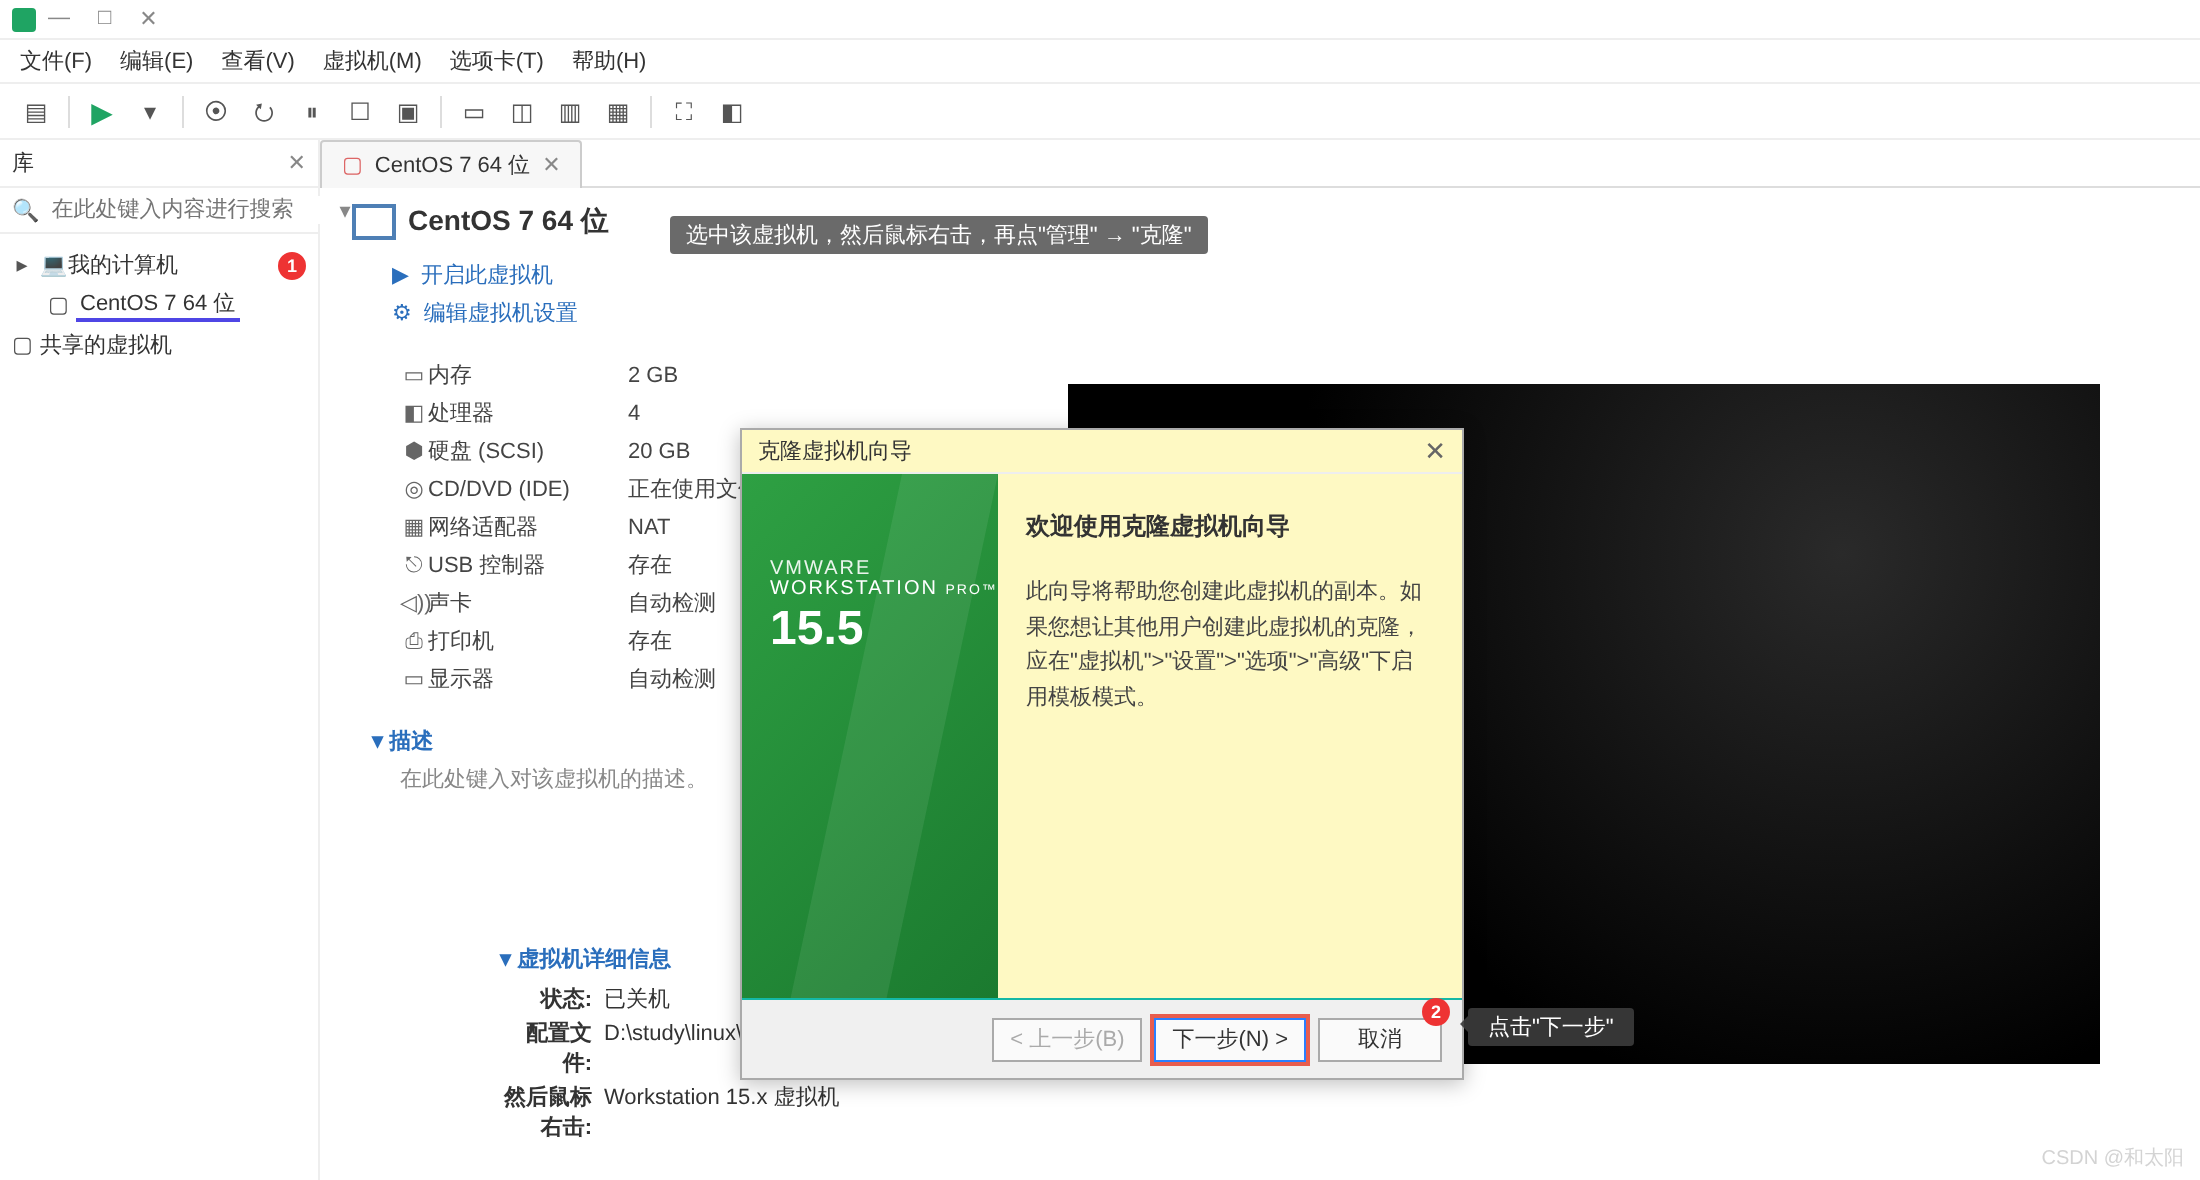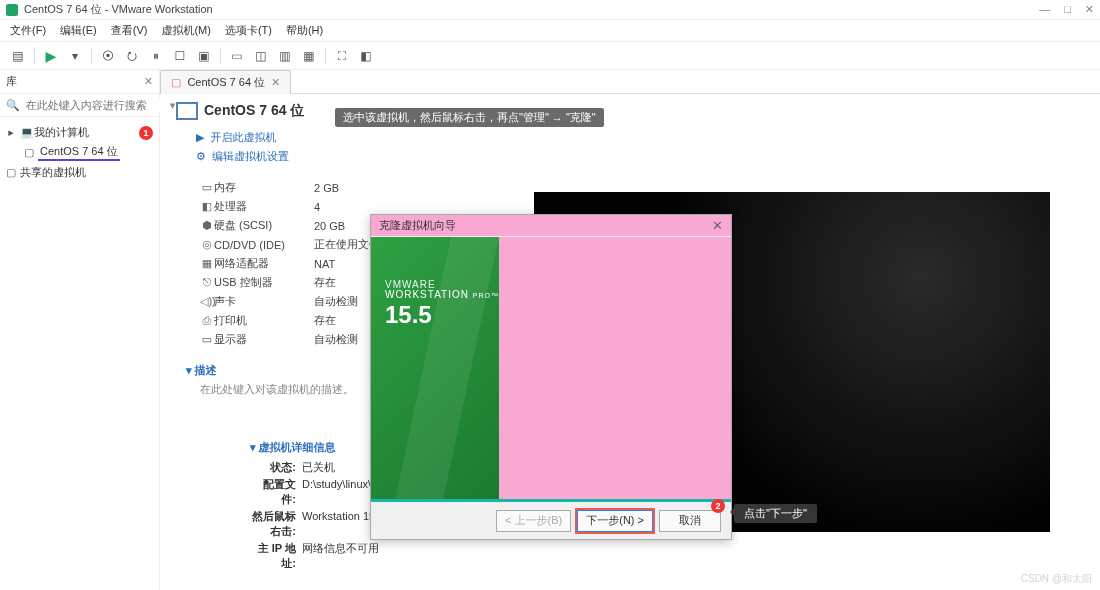--- a/index.html
+++ b/index.html
@@ -60,51 +60,50 @@
   .desc-section .desc-text { margin-left: 24px; color: #888; font-size: 11px; }
 
   
   .vm-details { position: absolute; left: 250px; bottom: 18px; font-size: 11px; }
   .vm-details .hd { color: #2a6ebc; font-weight: bold; margin-bottom: 4px; }
   .vm-details .hd::before { content: "▾ "; }
   .vm-details .row { display: flex; padding: 1px 0; }
   .vm-details .lbl { width: 52px; font-weight: bold; text-align: right; padding-right: 6px; }
 
   
-  .wizard { position: absolute; left: 370px; top: 144px; width: 362px; height: 326px; background: #f9a8d4; border: 1px solid #aaa; box-shadow: 0 2px 10px rgba(0,0,0,0.25); z-index: 50; }
+  .wizard { position: absolute; left: 370px; top: 144px; width: 362px; height: 326px; background: #fef9c3; border: 1px solid #aaa; box-shadow: 0 2px 10px rgba(0,0,0,0.25); z-index: 50; }
   .wiz-title { height: 22px; display: flex; align-items: center; padding: 0 8px; font-size: 11px; border-bottom: 1px solid #eee; }
   .wiz-title .close { margin-left: auto; color: #666; font-size: 13px; }
   .wiz-body { display: flex; height: calc(100% - 22px - 40px); }
   .wiz-side { width: 128px; background: linear-gradient(135deg, #2ea043, #1b7a2f); position: relative; color: #fff; }
   .wiz-side .brand { position: absolute; top: 42px; left: 14px; font-size: 10px; letter-spacing: 1px; opacity: 0.9; }
   .wiz-side .brand2 { position: absolute; top: 52px; left: 14px; font-size: 10px; letter-spacing: 1px; }
   .wiz-side .ver { position: absolute; top: 64px; left: 14px; font-size: 24px; font-weight: bold; }
   .wiz-side .sw1 { position: absolute; right: 0; top: 0; width: 48px; height: 100%; background: rgba(255,255,255,0.08); transform: skewX(-12deg); transform-origin: top right; }
   .wiz-main { flex: 1; padding: 18px 14px; font-size: 11px; }
   .wiz-main .h { font-weight: bold; font-size: 12px; margin-bottom: 16px; }
   .wiz-main .p { color: #444; line-height: 1.6; }
-  .wiz-foot { height: 40px; background: #f0f0f0; display: flex; align-items: center; justify-content: flex-end; gap: 6px; padding: 0 10px; border-top: 3px solid #14b8a6; }
+  .wiz-foot { height: 40px; background: #f0f0f0; display: flex; align-items: center; justify-content: flex-end; gap: 6px; padding: 0 10px; border-top: 1px solid #14b8a6; }
   .wbtn { min-width: 62px; height: 22px; border: 1px solid #aaa; background: #fafafa; font-size: 11px; padding: 0 8px; display: flex; align-items: center; justify-content: center; }
   .wbtn.disabled { color: #aaa; }
   .wbtn.next { border: 1px solid #2a7fff; box-shadow: 0 0 0 2px rgba(231,76,60,0.9); }
   .callout2 { position: absolute; right: 6px; top: 284px; width:14px; height:14px; border-radius:50%; background:#e33; color:#fff; font-size:9px; text-align:center; line-height:14px; font-weight:bold; }
   .tip2 { position: absolute; left: 734px; top: 434px; background: rgba(60,60,60,0.9); color: #fff; padding: 2px 10px; font-size: 11px; border-radius: 2px; z-index: 60; }
   .tip2::before { content: ""; position: absolute; left: -8px; top: 4px; border: 4px solid transparent; border-right-color: rgba(60,60,60,0.9); }
 
   
   .vm-display { position: absolute; left: 534px; top: 122px; width: 516px; height: 340px; background: radial-gradient(circle at 75% 25%, #2a2a2a, #000 60%); z-index: 10; }
 
   .watermark { position: absolute; right: 8px; bottom: 4px; color: #c9c9c9; font-size: 10px; opacity: 0.8; }
 </style>
 </head>
 <body>
 
 <div class="titlebar">
   <span class="logo"></span>
-  <span class="title">CentOS 7 64 位 - VMware Workstation</span>
   <div class="winctrl">
     <span>—</span>
     <span>□</span>
     <span>✕</span>
   </div>
 </div>
 
 <div class="menubar">
   <span class="item">文件(F)</span>
   <span class="item">编辑(E)</span>
@@ -254,20 +253,24 @@
       <span>克隆虚拟机向导</span>
       <span class="close">✕</span>
     </div>
     <div class="wiz-body">
       <div class="wiz-side">
         <div class="sw1"></div>
         <div class="brand">VMWARE</div>
         <div class="brand2"><span>WORKSTATION</span> <span style="font-size:7px;">PRO™</span></div>
         <div class="ver">15.5</div>
       </div>
+      <div class="wiz-main">
+        <div class="h">欢迎使用克隆虚拟机向导</div>
+        <div class="p">此向导将帮助您创建此虚拟机的副本。如果您想让其他用户创建此虚拟机的克隆，应在"虚拟机"&gt;"设置"&gt;"选项"&gt;"高级"下启用模板模式。</div>
+      </div>
     </div>
     <div class="wiz-foot">
       <div class="wbtn disabled">&lt; 上一步(B)</div>
       <div class="wbtn next">下一步(N) &gt;</div>
       <div class="wbtn">取消</div>
     </div>
     <div class="callout2">2</div>
   </div>
 
   <div class="tip2">点击"下一步"</div>
@@ -280,21 +283,17 @@
           <span>已关机</span>
         </div>
         <div class="row">
           <span class="lbl">配置文件:</span>
           <span>D:\study\linux\Virtual Machines\CentOS 7 64 位\CentOS 7 64 位.vmx</span>
         </div>
         <div class="row">
           <span class="lbl">然后鼠标右击:</span>
           <span>Workstation 15.x 虚拟机</span>
         </div>
-        <div class="row">
-          <span class="lbl">主 IP 地址:</span>
-          <span>网络信息不可用</span>
-        </div>
       </div>
   </div>
 </div>
 
 <div class="watermark">CSDN @和太阳</div>
 
 </body></html>

